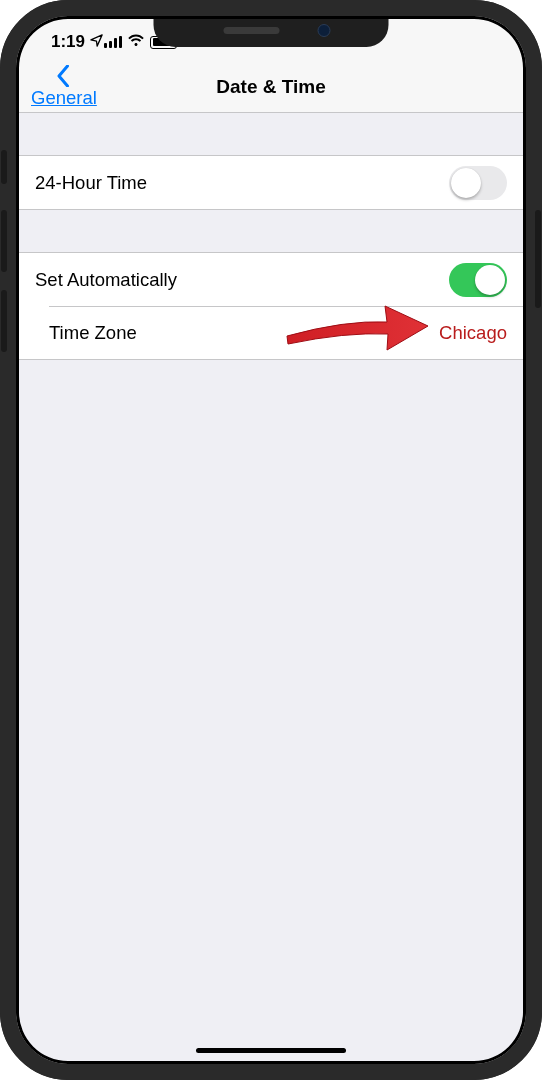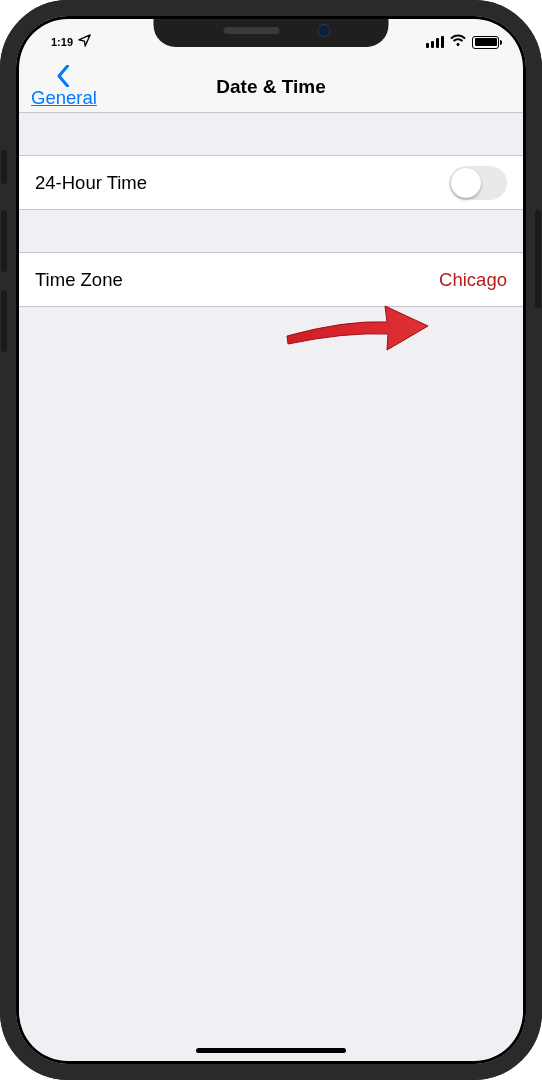--- a/index.html
+++ b/index.html
@@ -88,25 +88,24 @@
       border-radius: 50px;
       overflow: hidden;
       background: #efeff4;
     }
 
     
     .status-bar {
       height: 44px;
       display: flex;
       align-items: center;
-      justify-content: space-between;
       padding: 6px 26px 0 34px;
       background: #f7f7f7;
       font-weight: 600;
-      font-size: 11px;
+      font-size: 17px;
       color: #000;
     }
     .status-left { display: flex; align-items: center; gap: 4px; }
     .status-right { display: flex; align-items: center; gap: 5px; }
     .location-icon {
       font-size: 14px;
       transform: rotate(0deg);
       display: inline-block;
     }
     .signal-bars {
@@ -310,20 +309,26 @@
     <div class="group group1">
       <div class="row">
         <span class="label">24-Hour Time</span>
         <div class="toggle off">
           <div class="knob"></div>
         </div>
       </div>
     </div>
 
     <div class="group group2">
+      <div class="row">
+        <span class="label">Set Automatically</span>
+        <div class="toggle on">
+          <div class="knob"></div>
+        </div>
+      </div>
       <div class="row">
         <span class="label">Time Zone</span>
         <span class="value">Chicago</span>
       </div>
     </div>
 
   </div>
 
   <div class="arrow-annotation">
     <svg width="145" height="56" viewBox="0 0 145 56">

